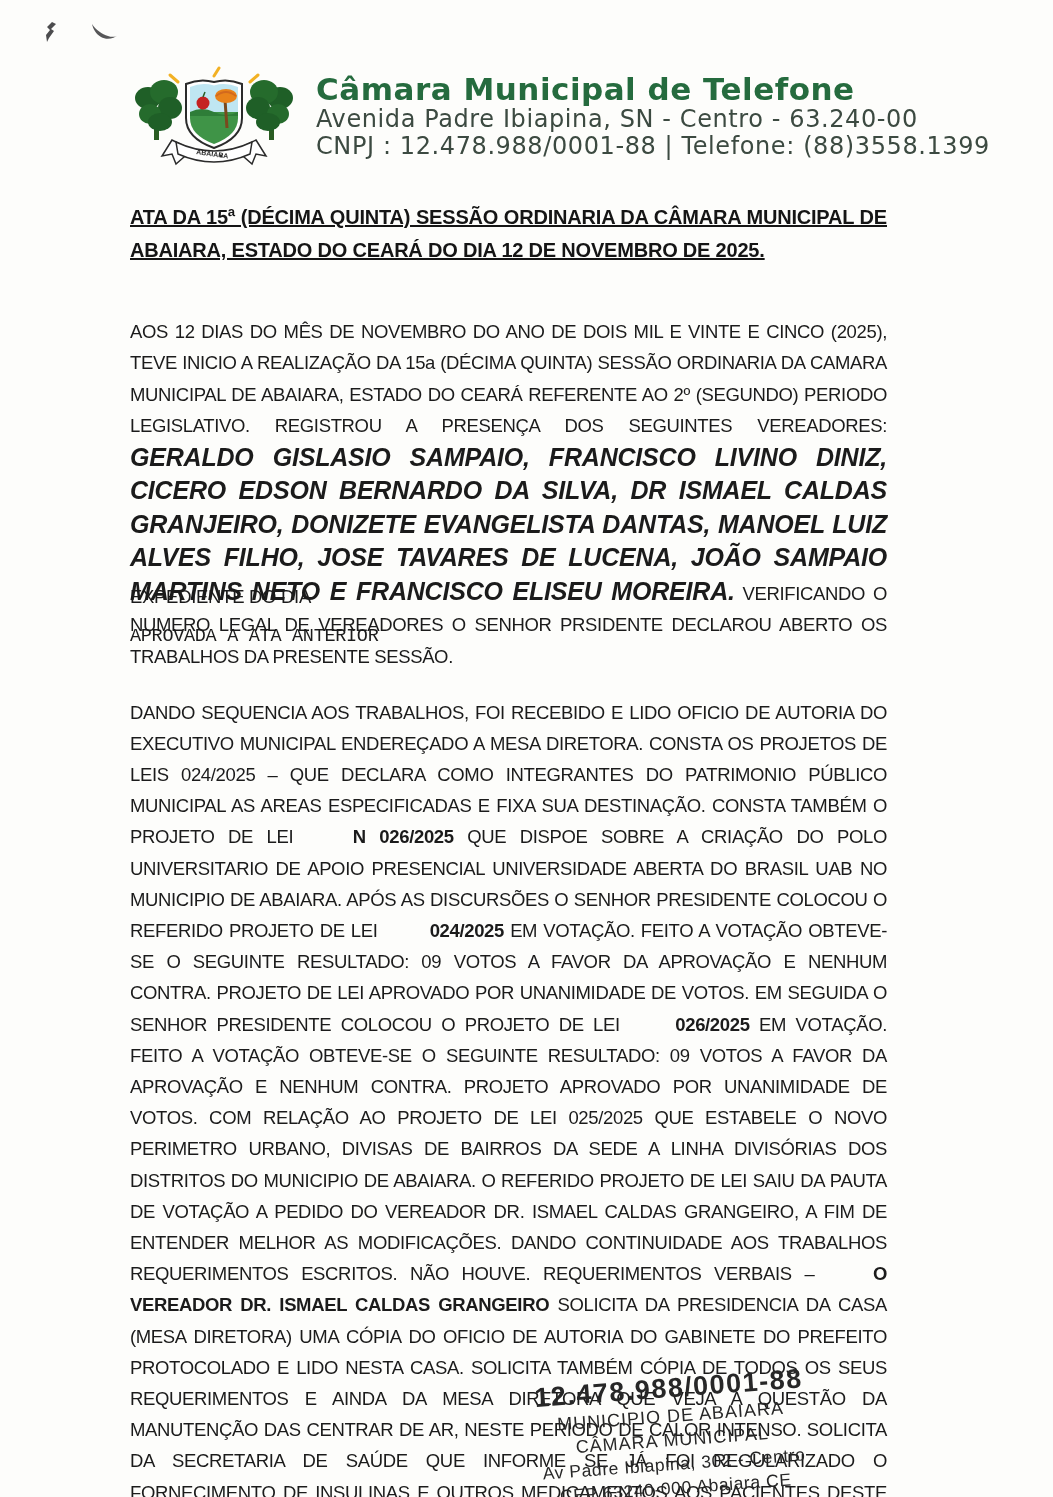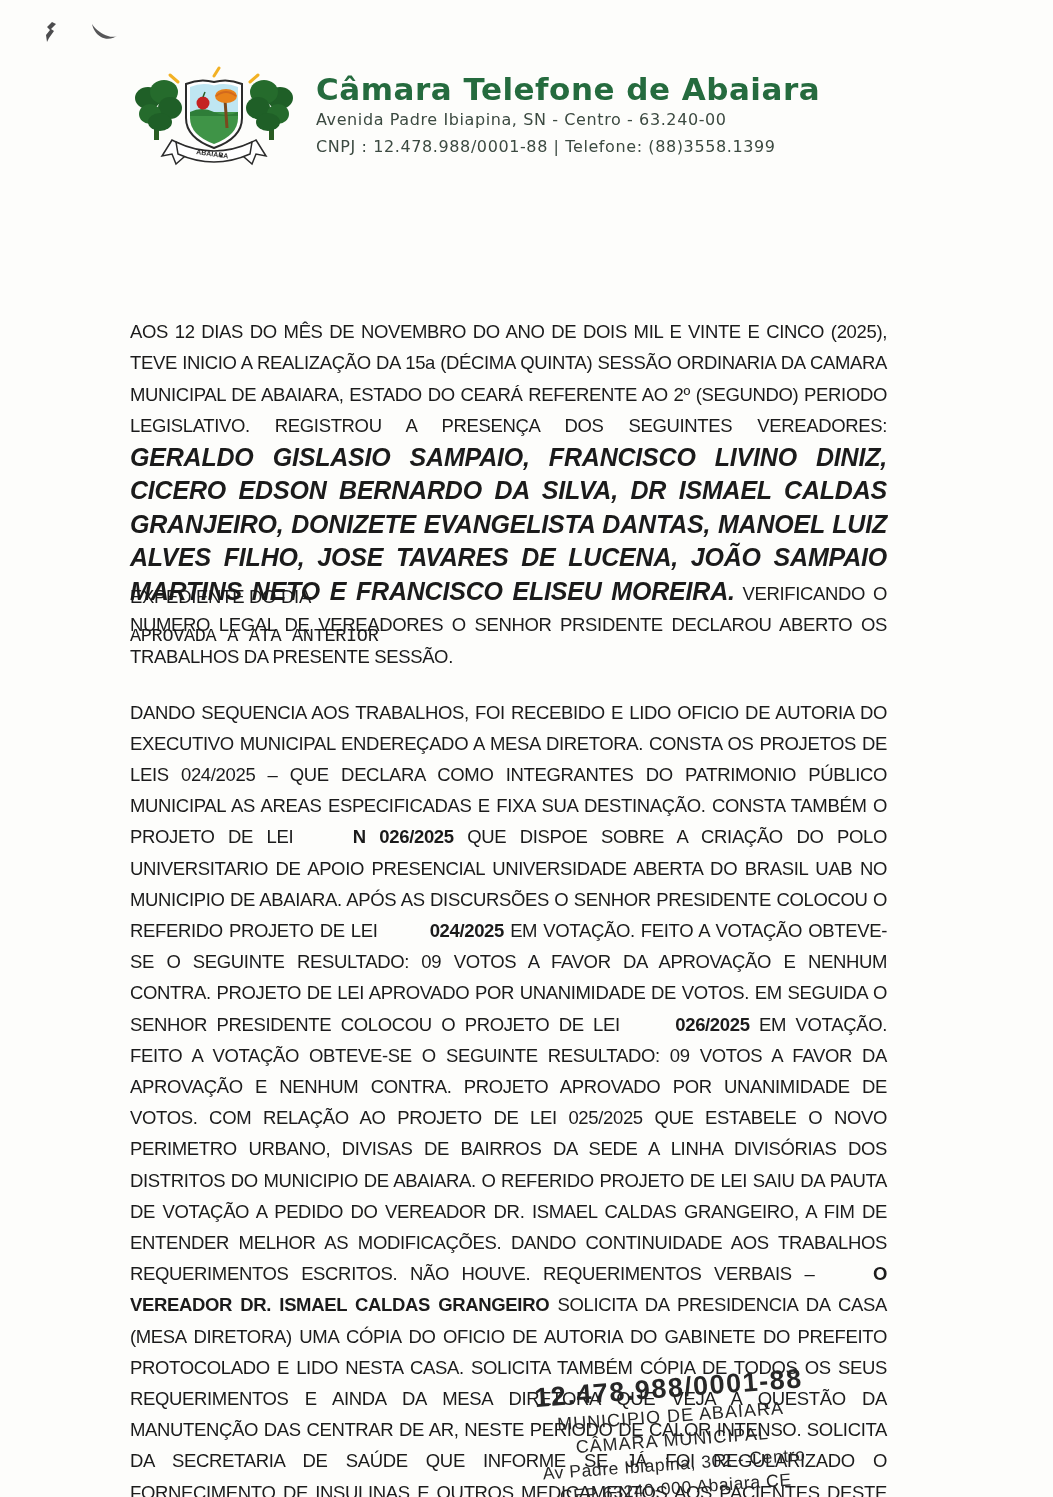--- a/index.html
+++ b/index.html
@@ -20,21 +20,21 @@
 
   
   .letterhead{position:absolute;left:126px;top:66px;display:flex;gap:14px;}
   .logo-wrap{width:176px;height:102px;flex:0 0 auto;}
   .letterhead-text{padding-top:6px;font-family:"DejaVu Sans", sans-serif;}
   .org-name{
     font-size:31px;font-weight:bold;letter-spacing:.5px;
     color:#256b3e;line-height:34px;white-space:nowrap;
   }
   .org-address,.org-cnpj{
-    font-size:16px;color:#3c4a41;letter-spacing:.6px;
+    font-size:24px;color:#3c4a41;letter-spacing:.6px;
     line-height:27px;white-space:nowrap;
   }
 
   
   .doc-title{
     position:absolute;left:130px;top:188px;width:757px;
     font-weight:bold;font-size:20px;line-height:33px;
     text-align:justify;text-decoration:underline;
     letter-spacing:-0.2px;color:#151515;
   }
@@ -132,26 +132,27 @@
         <g>
           <path d="M46 74 L36 90 L46 88 L50 98 L66 84 Z" fill="#ffffff" stroke="#2b2b2b" stroke-width="1.5"></path>
           <path d="M130 74 L140 90 L130 88 L126 98 L110 84 Z" fill="#ffffff" stroke="#2b2b2b" stroke-width="1.5"></path>
           <path d="M50 76 Q88 94 126 76 L124 88 Q88 104 52 88 Z" fill="#ffffff" stroke="#2b2b2b" stroke-width="1.5"></path>
           <text x="70" y="88" font-size="7" font-weight="bold" fill="#2b2b2b" transform="rotate(8 70 88)">ABAIARA</text>
           <circle cx="95" cy="90" r="1.6" fill="#2b2b2b"></circle>
         </g>
       </svg>
     </div>
     <div class="letterhead-text">
-      <div class="org-name">Câmara Telefone de Abaiara</div>
+      <div class="org-name">Câmara Municipal de Telefone</div>
       <div class="org-address">Avenida Padre Ibiapina, SN - Centro - 63.240-00</div>
       <div class="org-cnpj">CNPJ : 12.478.988/0001-88 | Telefone: (88)3558.1399</div>
     </div>
   </header>
 
+  <h1 class="doc-title">ATA DA 15ª (DÉCIMA QUINTA) SESSÃO ORDINARIA DA CÂMARA MUNICIPAL DE ABAIARA, ESTADO DO CEARÁ DO DIA 12 DE NOVEMBRO  DE 2025.</h1>
 
   <p class="body-par opening-par"><span class="seg-normal">AOS 12 DIAS DO MÊS DE NOVEMBRO DO ANO DE DOIS MIL E VINTE E CINCO (2025), TEVE INICIO A REALIZAÇÃO DA 15a (DÉCIMA QUINTA) SESSÃO ORDINARIA DA CAMARA MUNICIPAL DE ABAIARA, ESTADO DO CEARÁ REFERENTE AO 2º  (SEGUNDO) PERIODO LEGISLATIVO. REGISTROU A PRESENÇA DOS SEGUINTES VEREADORES: </span><span class="seg-bold-italic">GERALDO GISLASIO SAMPAIO, FRANCISCO LIVINO DINIZ, CICERO EDSON BERNARDO DA SILVA, DR ISMAEL CALDAS GRANJEIRO, DONIZETE EVANGELISTA DANTAS,  MANOEL LUIZ ALVES FILHO, JOSE TAVARES DE LUCENA, JOÃO SAMPAIO MARTINS NETO E FRANCISCO ELISEU MOREIRA.</span><span class="seg-normal"> VERIFICANDO O NUMERO LEGAL DE VEREADORES O SENHOR PRSIDENTE DECLAROU ABERTO OS TRABALHOS DA PRESENTE SESSÃO.</span></p>
 
   <div class="section-line expediente-line">EXPEDIENTE DO DIA</div>
   <div class="section-line aprovada-line">APROVADA A ATA ANTERIOR</div>
 
   <p class="body-par main-par"><span class="seg-normal">DANDO SEQUENCIA AOS TRABALHOS, FOI RECEBIDO E LIDO OFICIO DE AUTORIA DO EXECUTIVO MUNICIPAL ENDEREÇADO A MESA DIRETORA.  CONSTA OS PROJETOS DE LEIS 024/2025 – QUE DECLARA COMO INTEGRANTES DO PATRIMONIO PÚBLICO MUNICIPAL AS AREAS ESPECIFICADAS E FIXA SUA DESTINAÇÃO. CONSTA TAMBÉM O PROJETO DE LEI </span><span class="seg-bold">N 026/2025</span><span class="seg-normal"> QUE DISPOE SOBRE A CRIAÇÃO DO POLO UNIVERSITARIO DE APOIO PRESENCIAL UNIVERSIDADE ABERTA DO BRASIL UAB NO MUNICIPIO DE ABAIARA. APÓS AS DISCURSÕES O SENHOR PRESIDENTE COLOCOU O REFERIDO PROJETO DE LEI </span><span class="seg-bold">024/2025</span><span class="seg-normal"> EM VOTAÇÃO. FEITO A VOTAÇÃO OBTEVE-SE O SEGUINTE RESULTADO: 09 VOTOS A FAVOR DA APROVAÇÃO E NENHUM CONTRA. PROJETO DE LEI APROVADO POR UNANIMIDADE DE VOTOS. EM SEGUIDA O SENHOR PRESIDENTE COLOCOU O PROJETO DE LEI </span><span class="seg-bold">026/2025</span><span class="seg-normal"> EM VOTAÇÃO. FEITO A VOTAÇÃO OBTEVE-SE O SEGUINTE RESULTADO: 09 VOTOS A FAVOR DA APROVAÇÃO E NENHUM CONTRA. PROJETO APROVADO POR UNANIMIDADE DE VOTOS. COM RELAÇÃO AO PROJETO DE LEI 025/2025 QUE ESTABELE O NOVO PERIMETRO URBANO, DIVISAS DE BAIRROS DA SEDE A LINHA DIVISÓRIAS DOS DISTRITOS DO MUNICIPIO DE ABAIARA. O REFERIDO PROJETO DE LEI SAIU DA PAUTA DE VOTAÇÃO A PEDIDO DO VEREADOR DR. ISMAEL CALDAS GRANGEIRO, A FIM DE ENTENDER MELHOR AS MODIFICAÇÕES. DANDO CONTINUIDADE AOS TRABALHOS REQUERIMENTOS ESCRITOS. NÃO HOUVE. REQUERIMENTOS VERBAIS – </span><span class="seg-bold">O VEREADOR DR. ISMAEL CALDAS GRANGEIRO</span><span class="seg-normal"> SOLICITA DA PRESIDENCIA DA CASA (MESA DIRETORA)  UMA CÓPIA DO OFICIO  DE AUTORIA DO GABINETE DO PREFEITO PROTOCOLADO E LIDO NESTA CASA. SOLICITA TAMBÉM  CÓPIA DE TODOS OS SEUS REQUERIMENTOS E AINDA DA MESA DIRETORA QUE VEJA A QUESTÃO DA MANUTENÇÃO DAS CENTRAR DE AR, NESTE PERIODO DE CALOR INTENSO. SOLICITA DA SECRETARIA DE SAÚDE QUE INFORME SE JÁ FOI REGULARIZADO O FORNECIMENTO DE INSULINAS E OUTROS MEDICAMENTOS AOS PACIENTES DESTE MUNICIPIO. </span><span class="seg-bold">O VEREADOR JOSE TAVARES DE LUCENA</span><span class="seg-normal"> SOLICITA DA SECRETARIA DE OBRAS  QUE FAÇA A RETIRADA DE ENTULHO QUE SE ENCONTRA DE FRENTE A DELEGACIA DE POLICIA, POIS SEGUNDO OS MORADORES VIZINHO ESTÃO RECLAMANDO  DAQUELE ENTULHO ARMAZANADO NAQUELE LOCAL. </span></p>
 
   <div class="stamp">
     <div class="stamp-cnpj">12.478.988/0001-88</div>

